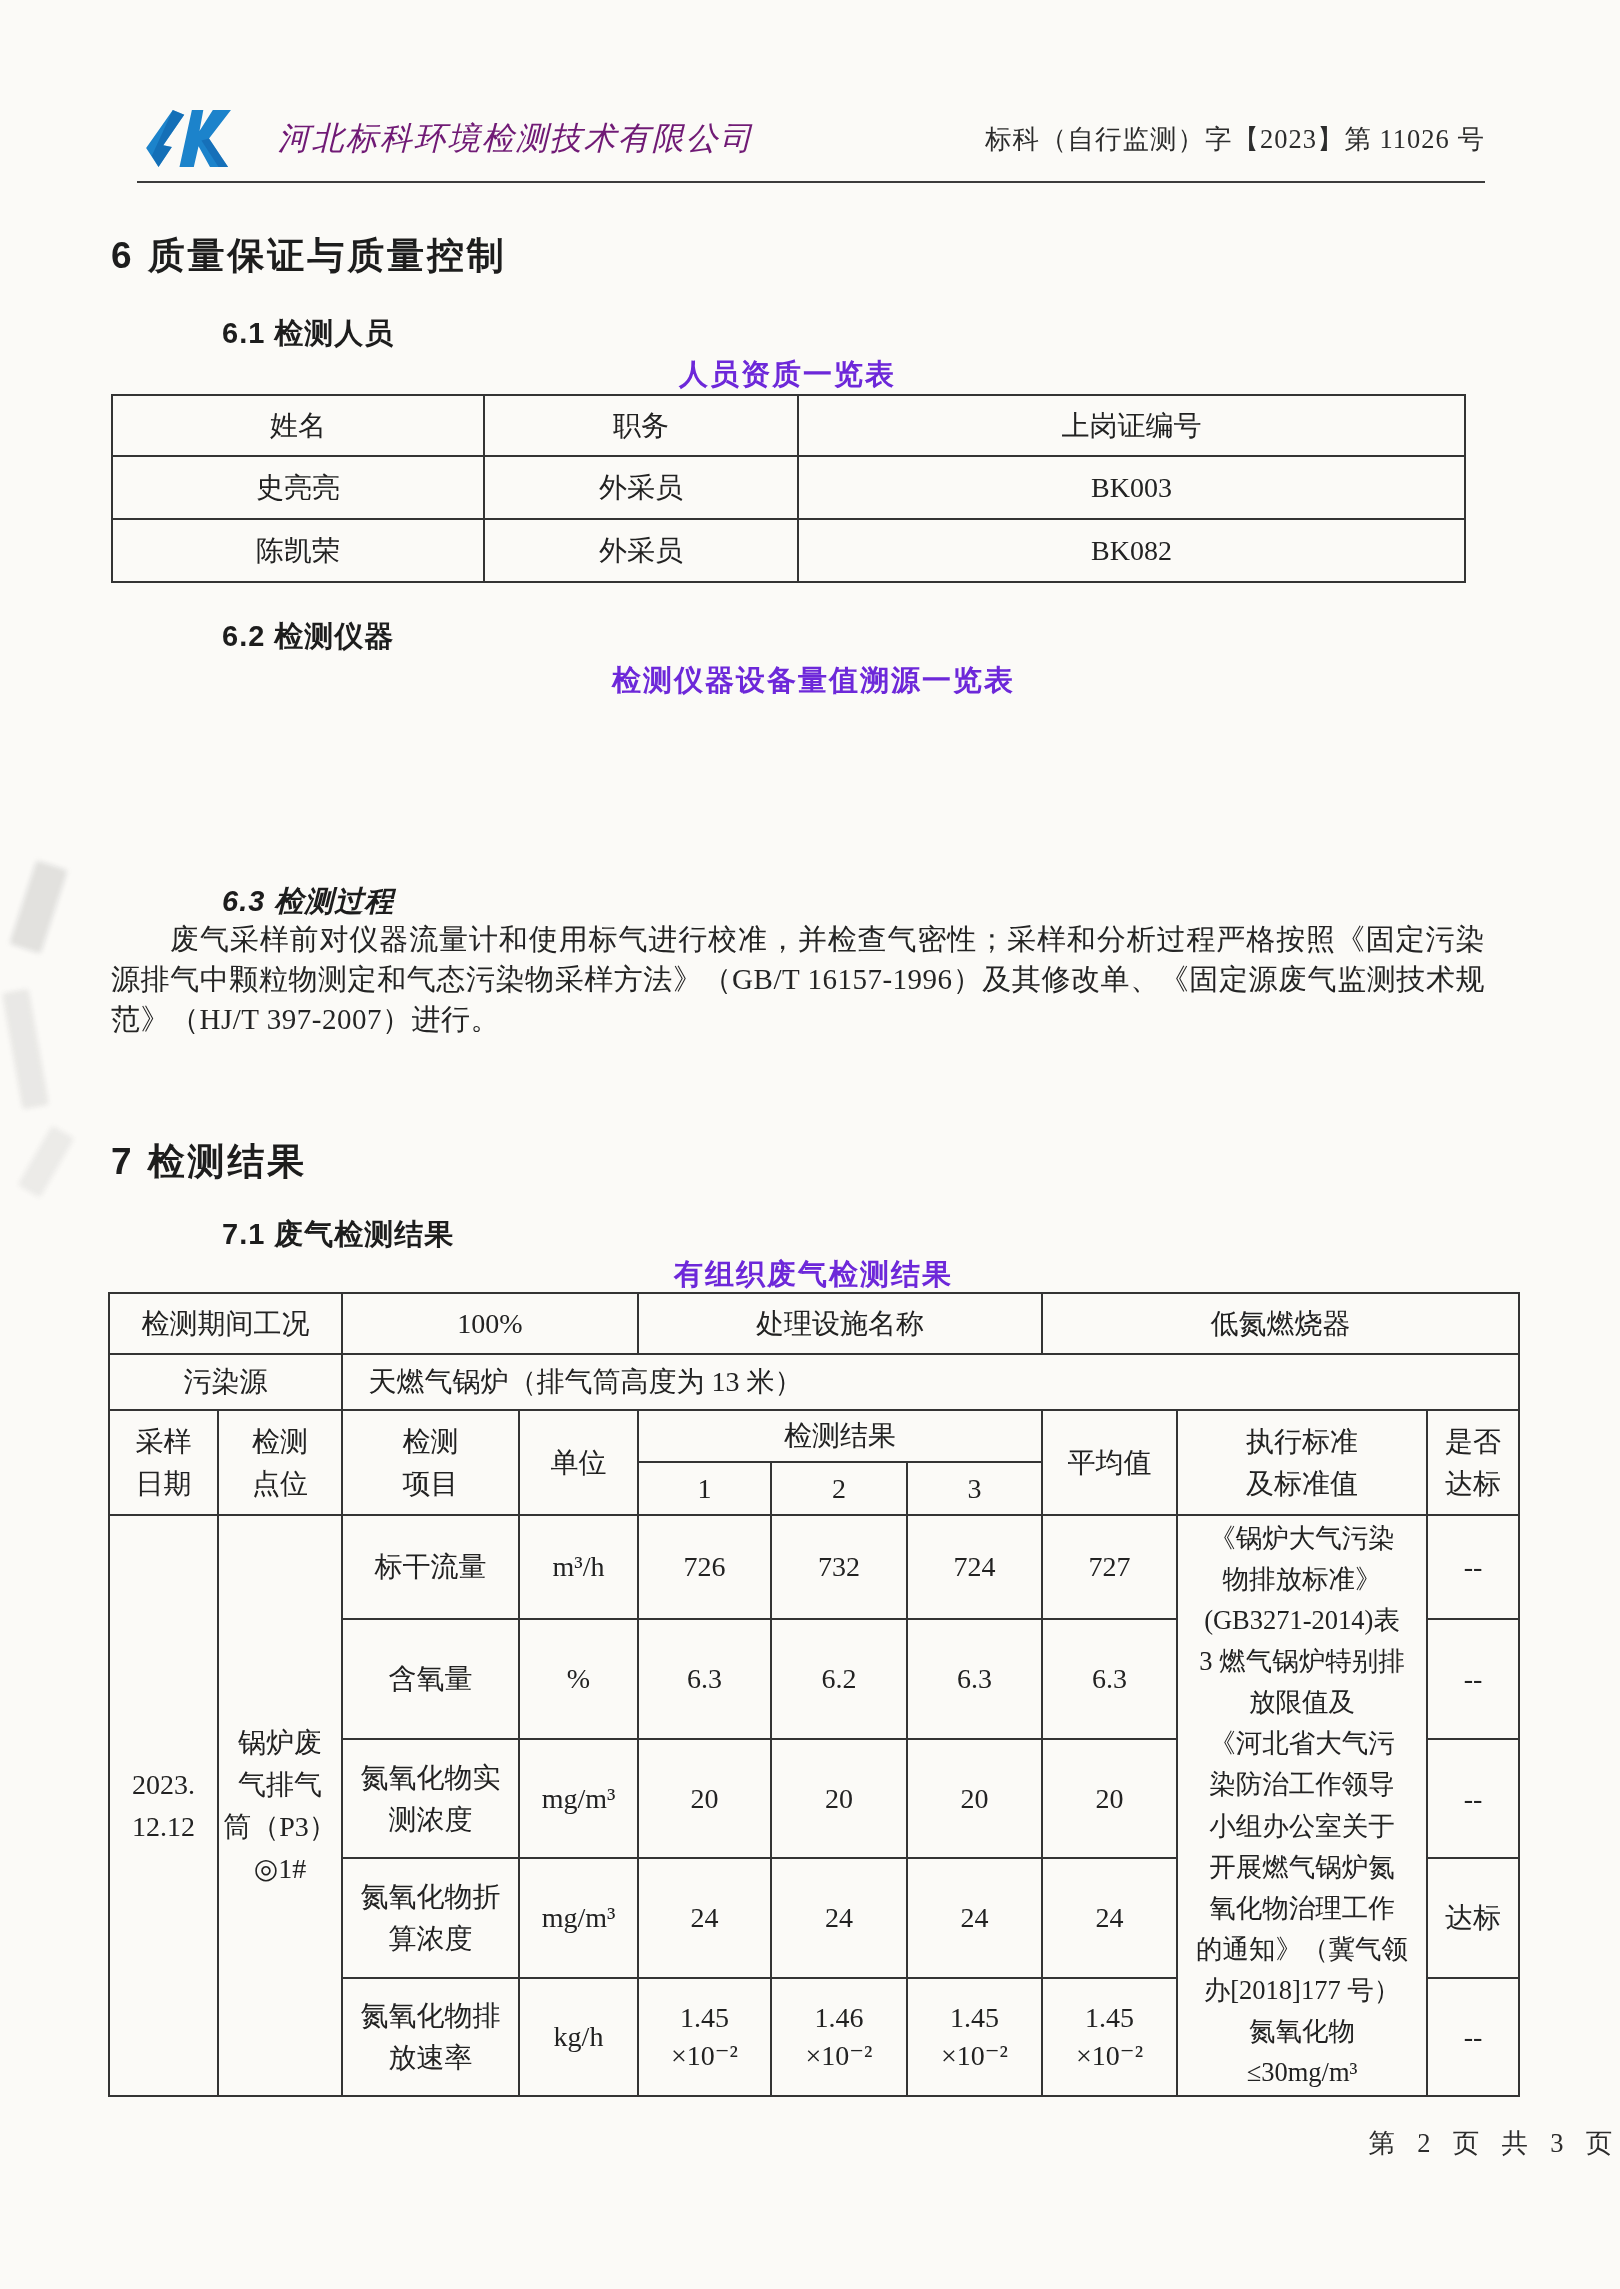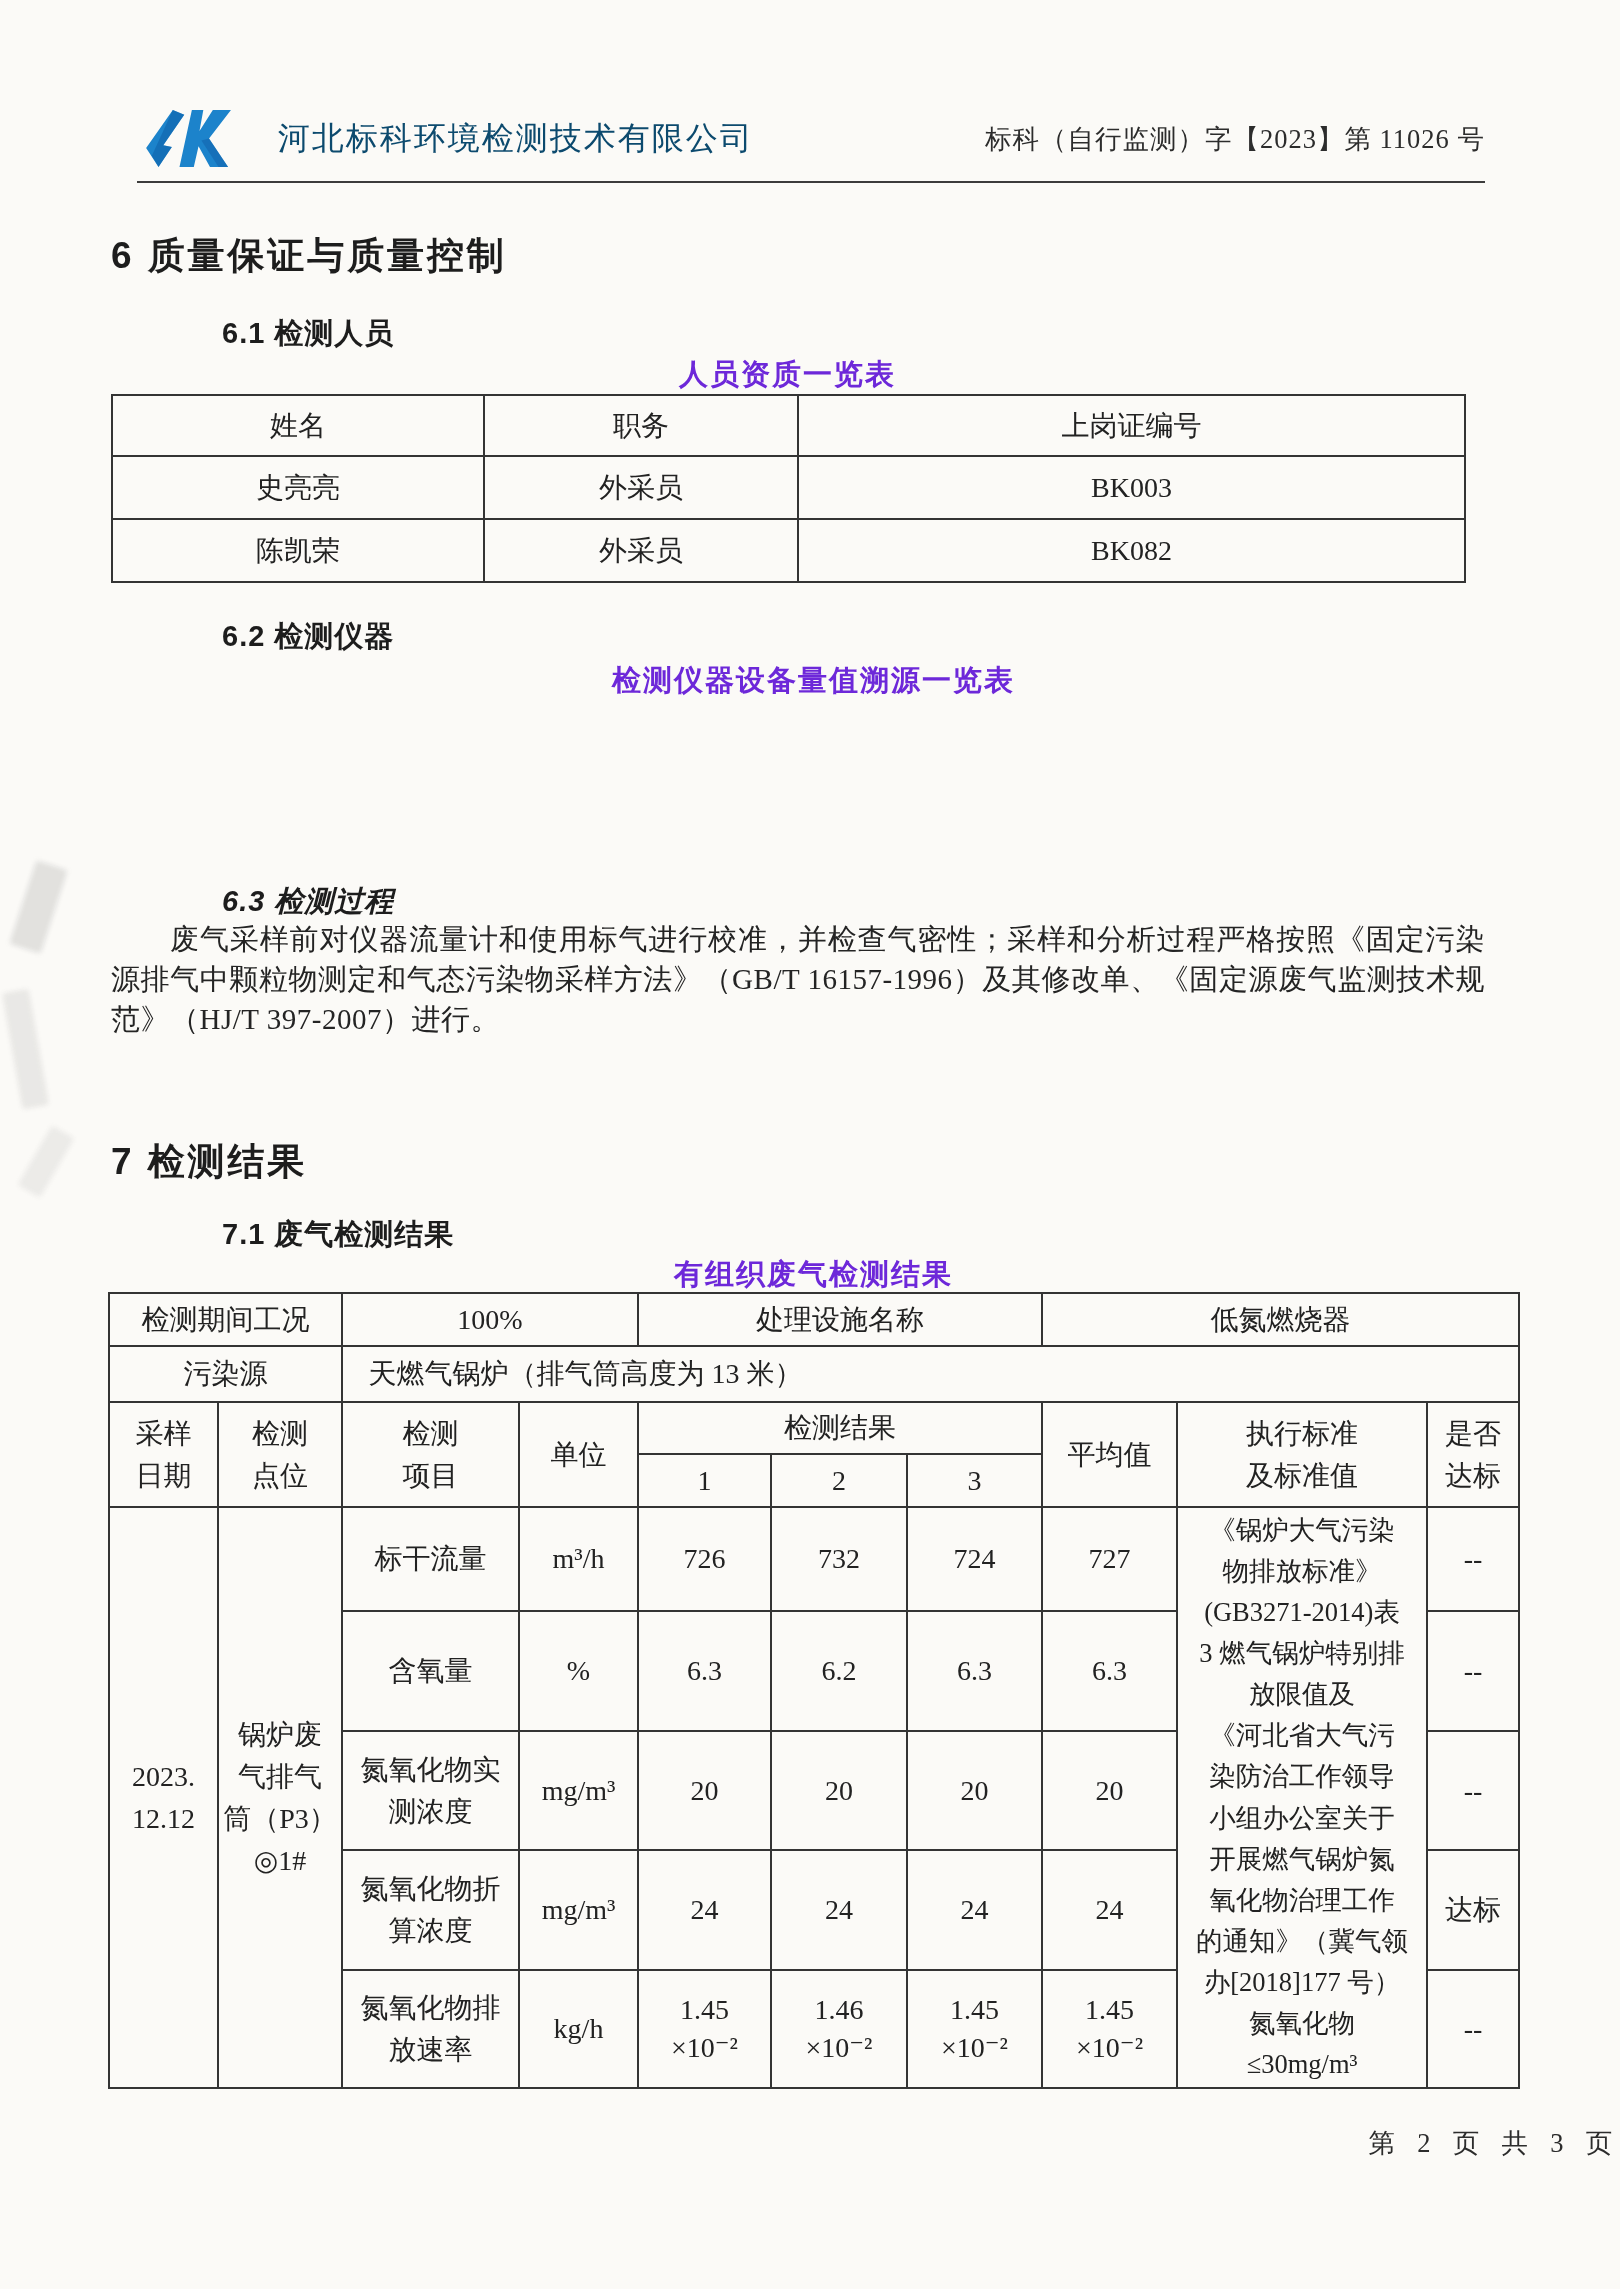--- a/index.html
+++ b/index.html
@@ -10,21 +10,21 @@
     font-family:"Liberation Serif","DejaVu Serif",serif;
     overflow:hidden;
   }
   
   .hdr {
     position:absolute; top:108px; left:137px; width:1348px;
     display:flex; align-items:center; justify-content:space-between;
     border-bottom:2.9px solid #3c3c3c; padding-bottom:11.8px;
   }
   .hdr-left { display:flex; align-items:center; gap:15.7px; }
-  .company { font-size:32px; color:#0c4a6e; letter-spacing:2px; }
+  .company { font-size:32px; color:#701a75; letter-spacing:2px;font-style:italic; }
   .docnum { font-size:26.5px; color:#2c2c2c; letter-spacing:1px; }
   
   .h-l1 { position:absolute; left:111px; font-size:37px; font-weight:bold; letter-spacing:2.9px;
           font-family:"Liberation Sans","DejaVu Sans",sans-serif; color:#1d1d1d;}
   .h-l2 { position:absolute; left:222px; font-size:29px; font-weight:bold; letter-spacing:1px;
           font-family:"Liberation Sans","DejaVu Sans",sans-serif; color:#1d1d1d;}
   .caption { position:absolute; font-size:29px; font-weight:bold; text-align:center; color:#6d28d9; letter-spacing:2px;}
   
   table { border-collapse:collapse; table-layout:fixed; position:absolute; background:transparent; }
   td,th { border:2px solid #343434; text-align:center; vertical-align:middle;
@@ -114,21 +114,21 @@
         <col style="width:177px">
         <col style="width:119px">
       <col style="width:133px">
         <col style="width:136px">
         <col style="width:135px">
         <col style="width:135px">
       <col style="width:250px">
         <col style="width:92px">
     </colgroup>
     <tbody>
-        <tr style="height:53px;padding-left:17px;">
+        <tr style="height:61px;padding-left:17px;">
       <td colspan="2">检测期间工况</td>
       <td colspan="2">100%</td>
       <td colspan="3">处理设施名称</td>
       <td colspan="3">低氮燃烧器</td>
     </tr>
     <tr style="height:56px;">
       <td colspan="2">污染源</td>
       <td colspan="8" class="left-cell">天燃气锅炉（排气筒高度为 13 米）</td>
     </tr>
     <tr style="height:52px;padding-left:33px;">

